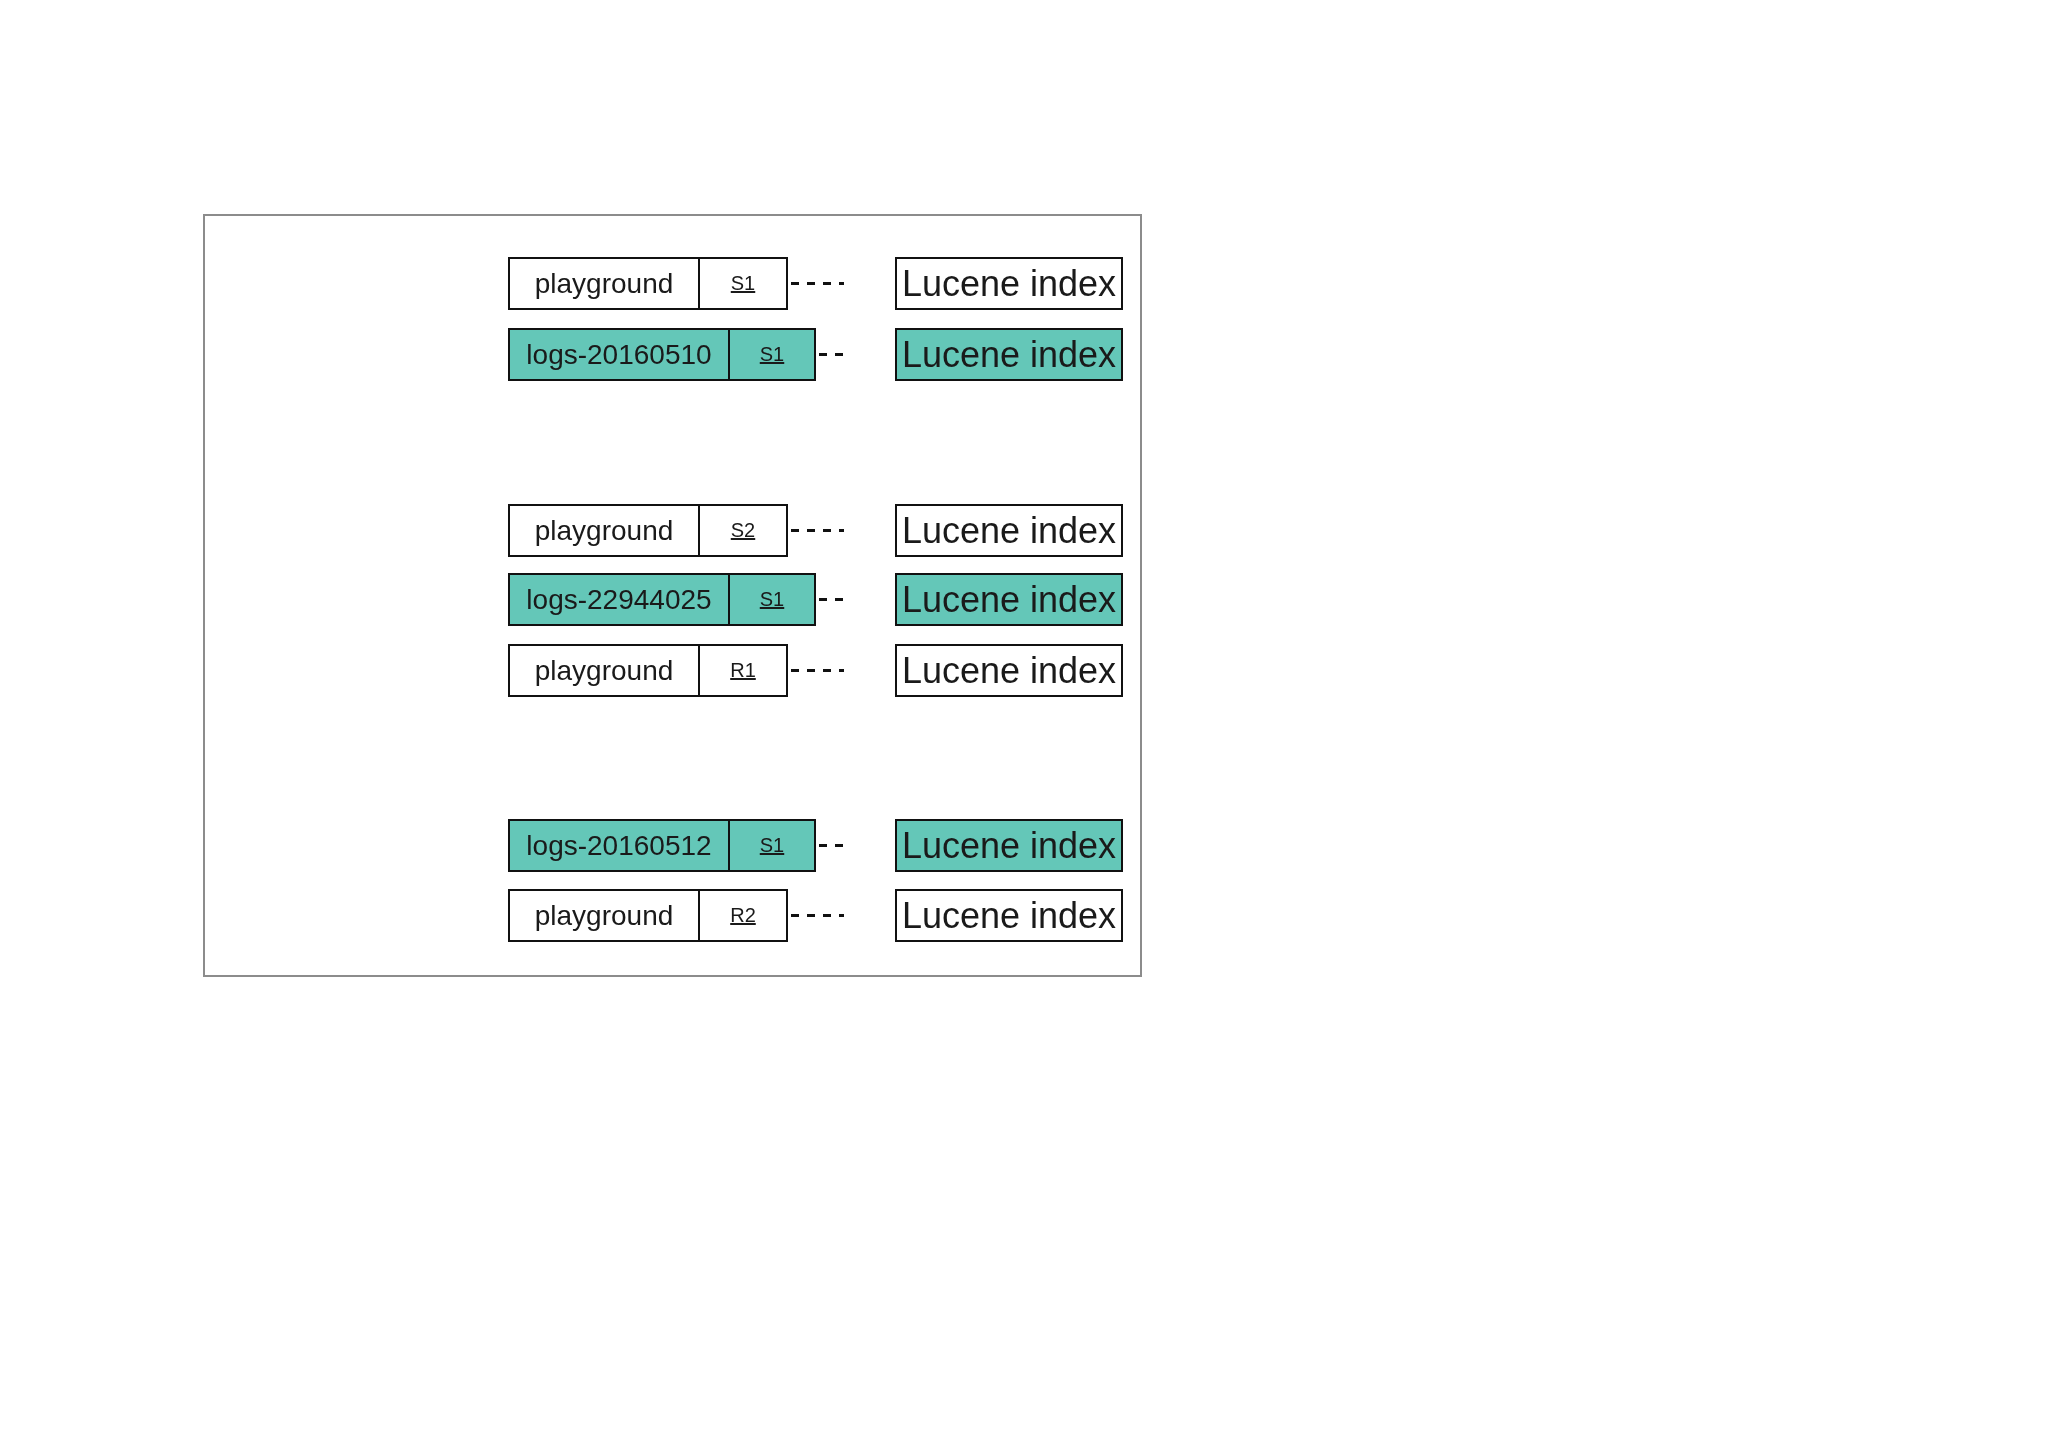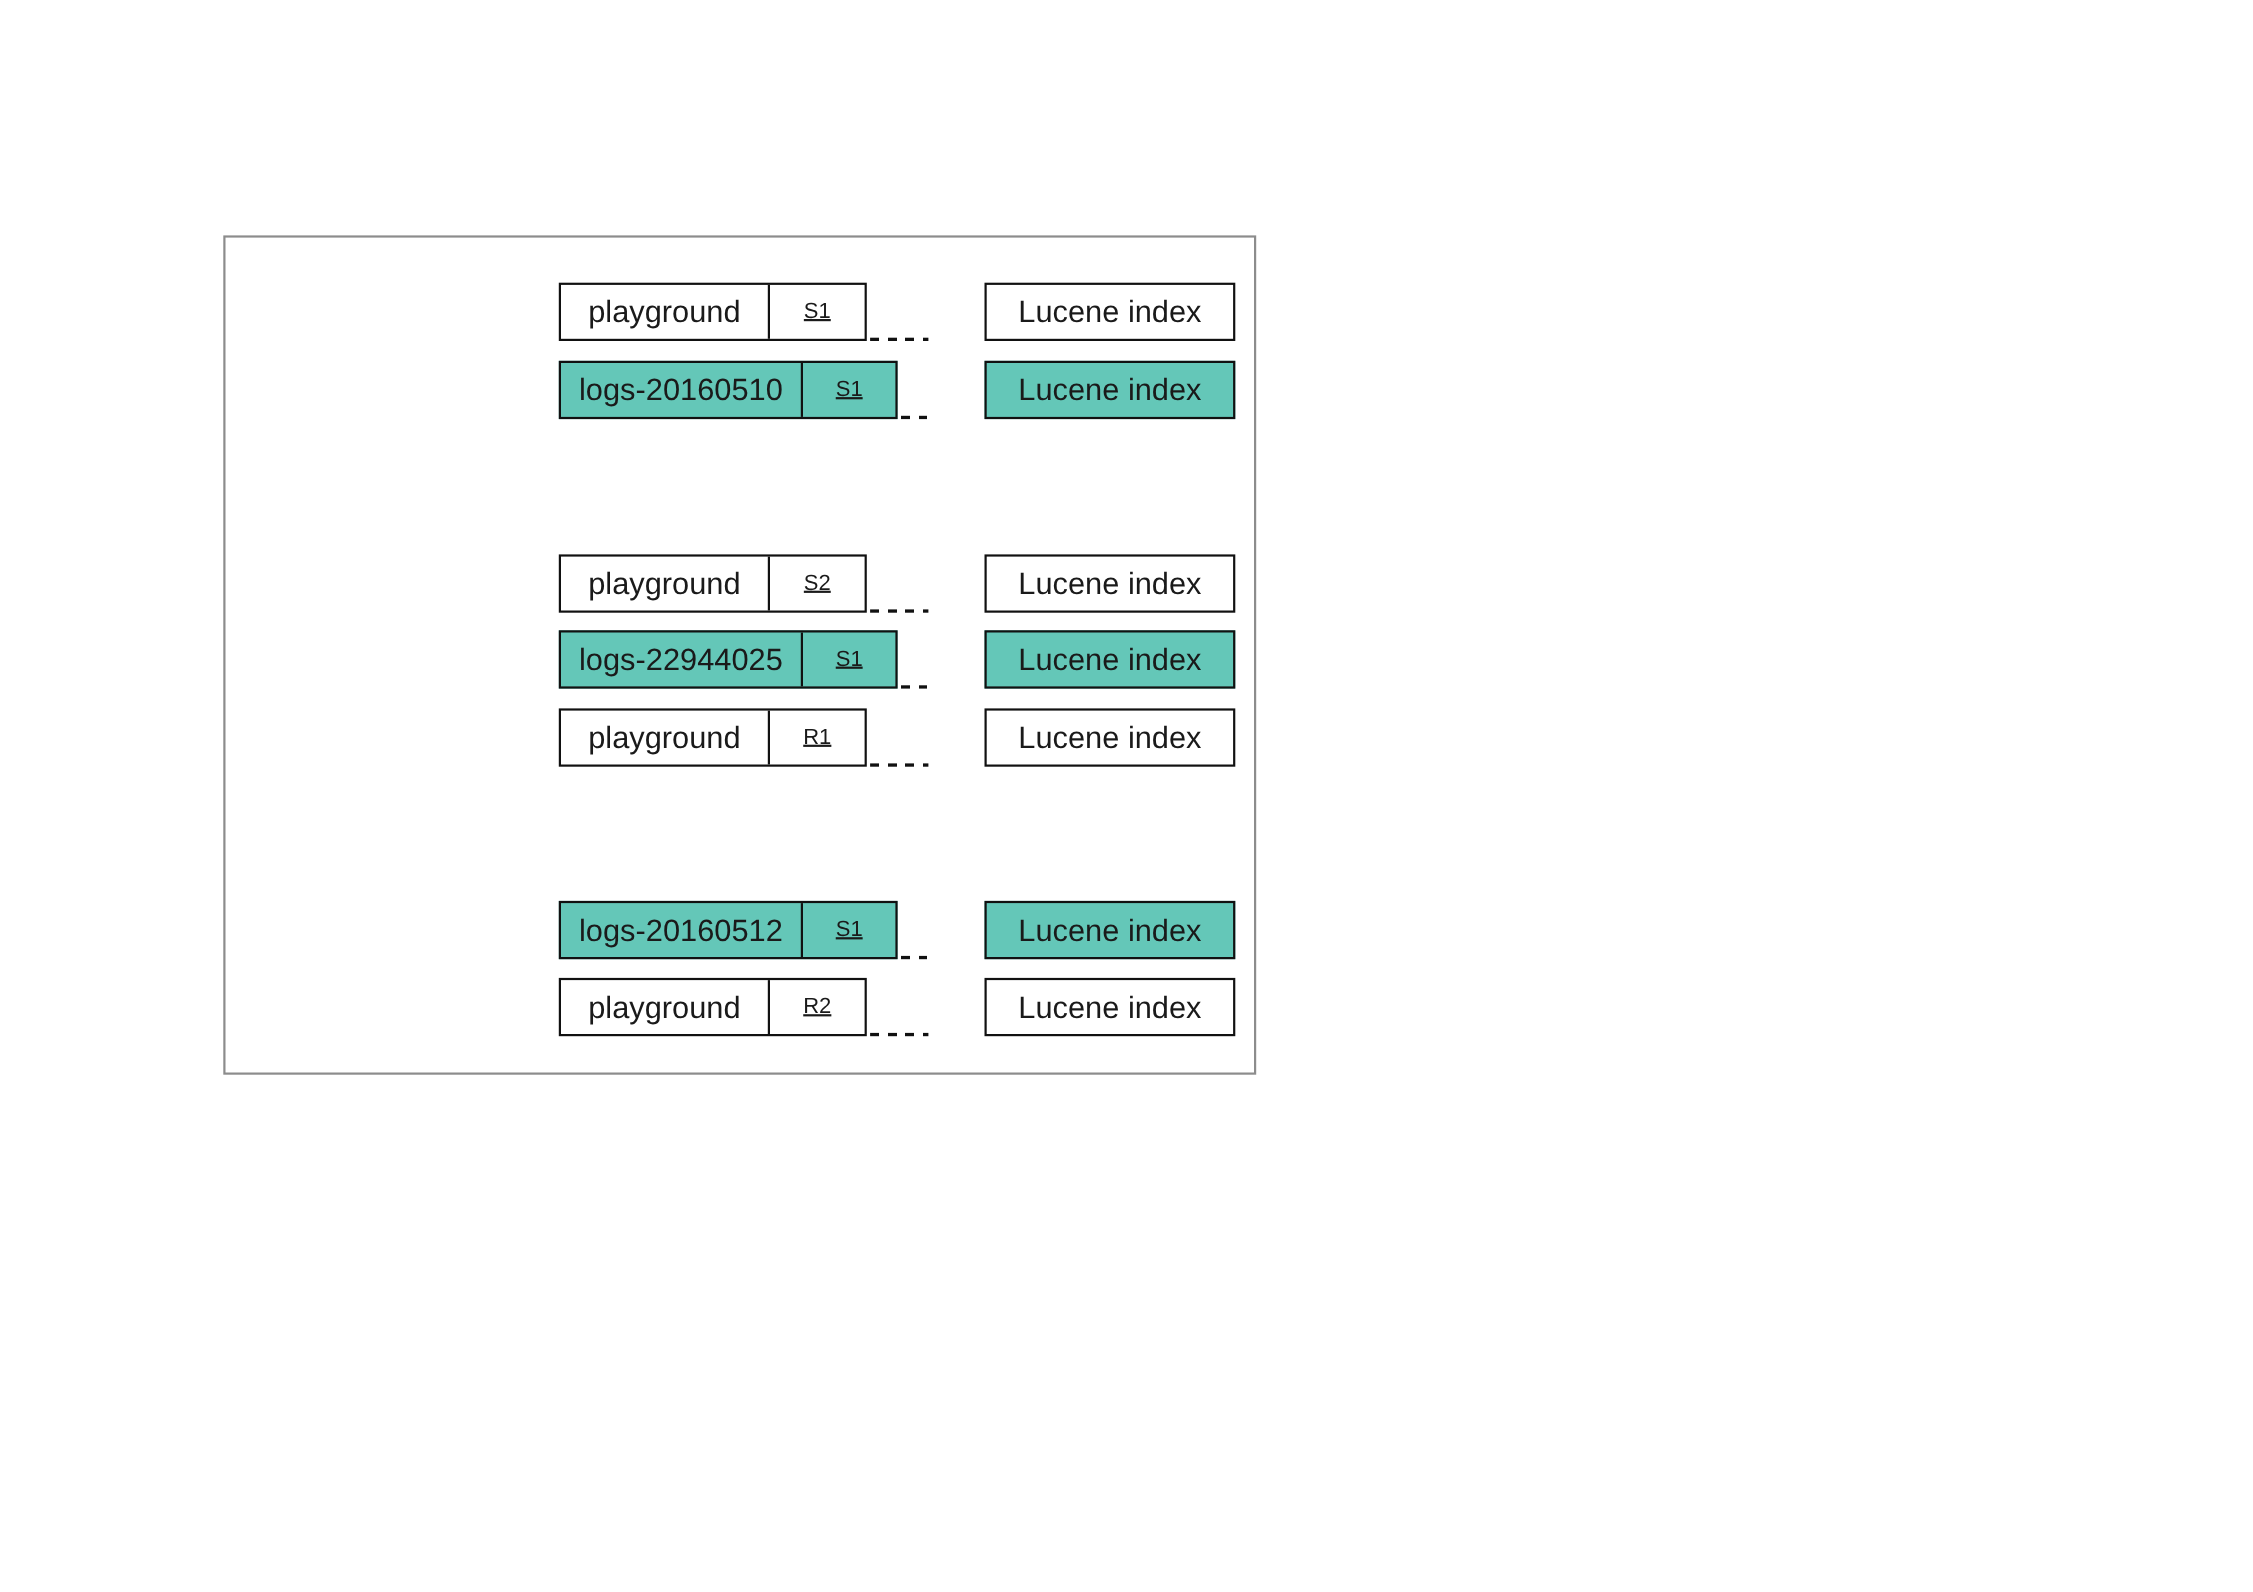--- a/index.html
+++ b/index.html
@@ -44,21 +44,21 @@
     text-align: center;
     font-size: 29px;
     line-height: 29px;
   }
   .row-group {
     position: absolute;
     left: 303px;
     width: 615px;
     height: 53px;
     display: flex;
-    align-items: flex-end;
+    align-items: center;
   }
   .pair {
     display: flex;
     height: 100%;
     border: 2.5px solid #111111;
     box-sizing: border-box;
     background: #ffffff;
     flex: 0 0 auto;
   }
   .cell-name {
@@ -90,21 +90,21 @@
   .lucene {
     flex: 0 0 auto;
     width: 228px;
     height: 100%;
     border: 2.5px solid #111111;
     box-sizing: border-box;
     background: #ffffff;
     display: flex;
     align-items: center;
     justify-content: center;
-    font-size: 28px;
+    font-size: 36px;
     white-space: nowrap;
     margin-left: 48px;
   }
   .row-group.teal .lucene { background: var(--teal, #64c7b8); }
 
   
   .cyl-n1 { top: 20px; }
   .cyl-n2 { top: 303px; }
   .cyl-n3 { top: 588px; }
   .r-n1-0 { top: 41px; }

